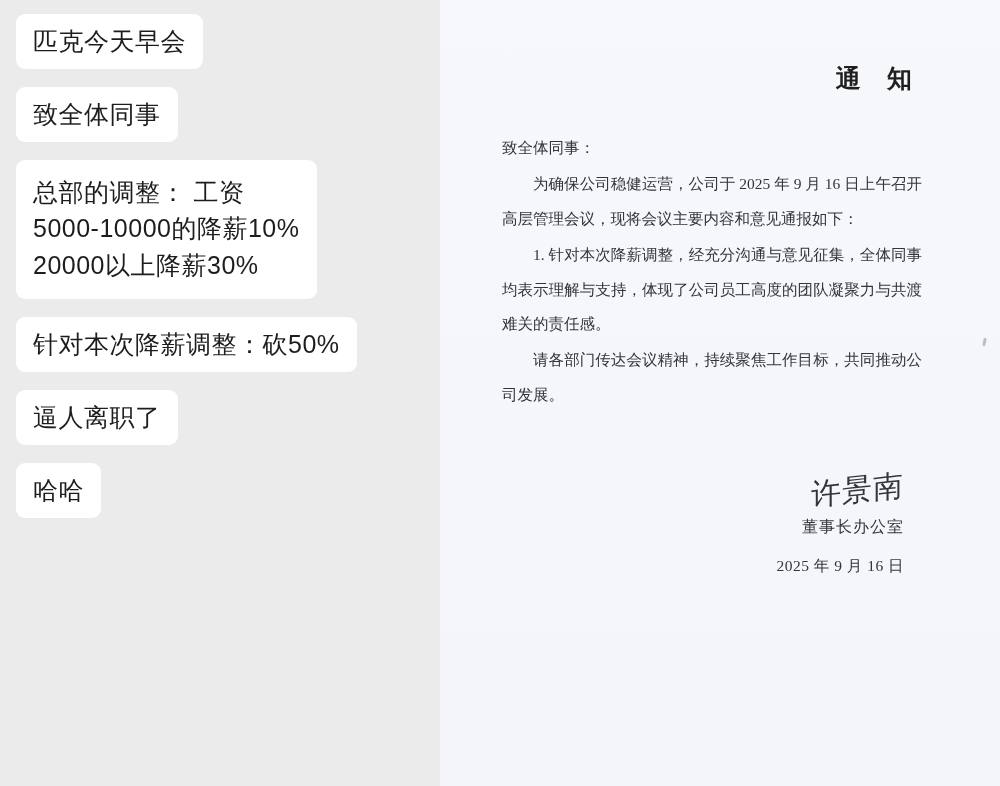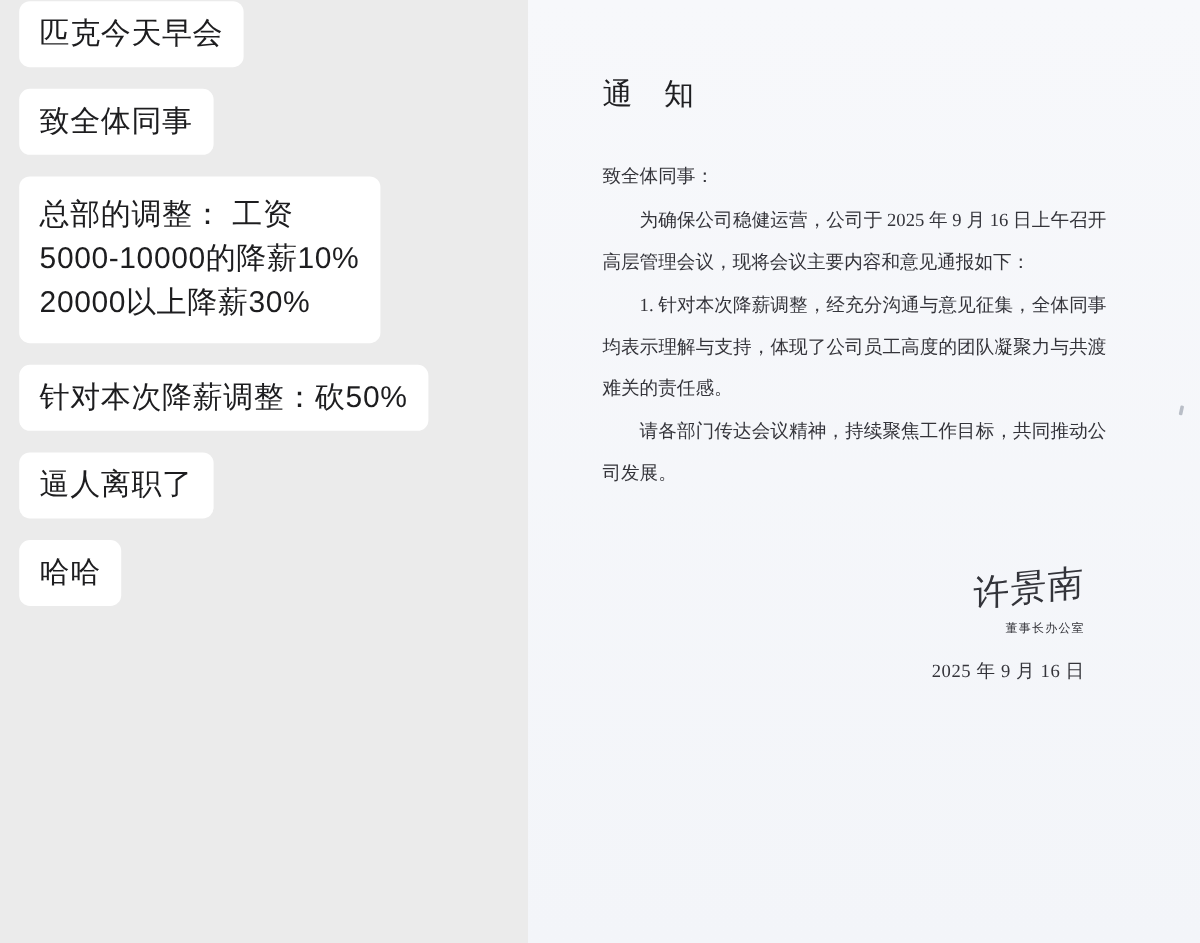--- a/index.html
+++ b/index.html
@@ -23,21 +23,21 @@
 
   
   .chat-panel {
     position: relative;
     width: 440px;
     height: 786px;
     background: #ebebeb;
     overflow: hidden;
   }
   .bubble-list {
-    padding: 1px 0 0 16px;
+    padding: 14px 0 0 16px;
     display: flex;
     flex-direction: column;
     align-items: flex-start;
   }
   .bubble {
     background: #ffffff;
     border-radius: 9px;
     padding: 11px 17px;
     margin-bottom: 18px;
     max-width: 330px;
@@ -83,24 +83,24 @@
     position: absolute;
     left: 62px;
     top: 0;
     width: 420px;
     height: 786px;
     color: #2b2b2f;
     font-family: "Liberation Serif", serif;
   }
   .doc-title {
     margin-top: 62px;
-    text-align: left;
+    text-align: right;
     font-size: 25px;
     letter-spacing: 10px;
-    font-weight: 400;
+    font-weight: 700;
     color: #1f1f22;
     font-family: "Liberation Serif", serif;
   }
   .doc-body {
     margin-top: 36px;
     font-size: 15.5px;
     line-height: 2.22;
     color: #34343a;
     text-align: justify;
     font-family: Liberation Serif, serif;
@@ -131,21 +131,21 @@
     font-family: "Liberation Serif", serif;
     font-size: 30px;
     color: #23242a;
     transform: rotate(-6deg) skewX(-6deg);
     display: inline-block;
     letter-spacing: 1px;
     opacity: .92;
   }
   .sign-org {
     margin-top: 6px;
-    font-size: 10px;
+    font-size: 16px;
     color: #34343a;
     letter-spacing: 1px;
   }
   .sign-date {
     margin-top: 18px;
     font-size: 15.5px;
     color: #34343a;
     letter-spacing: .5px;
   }
   .doc-speck {

